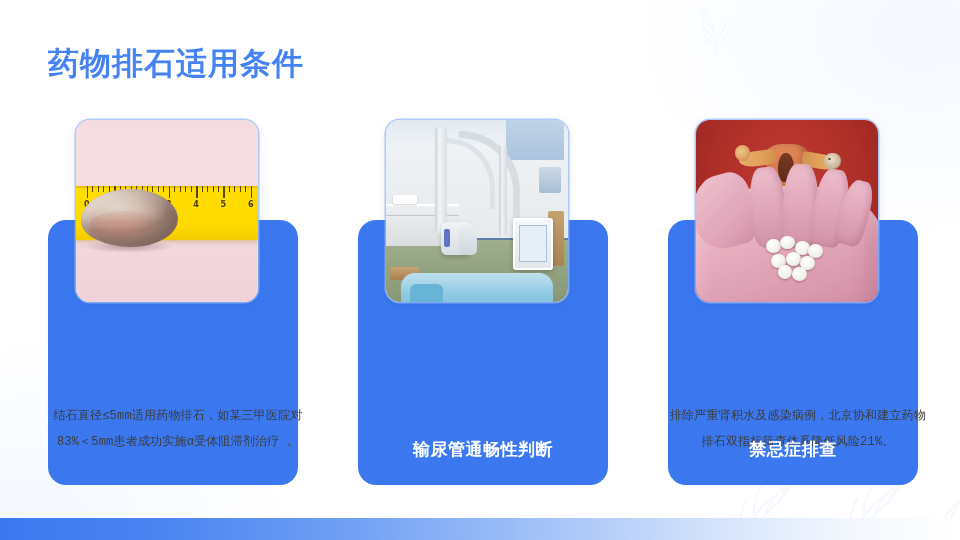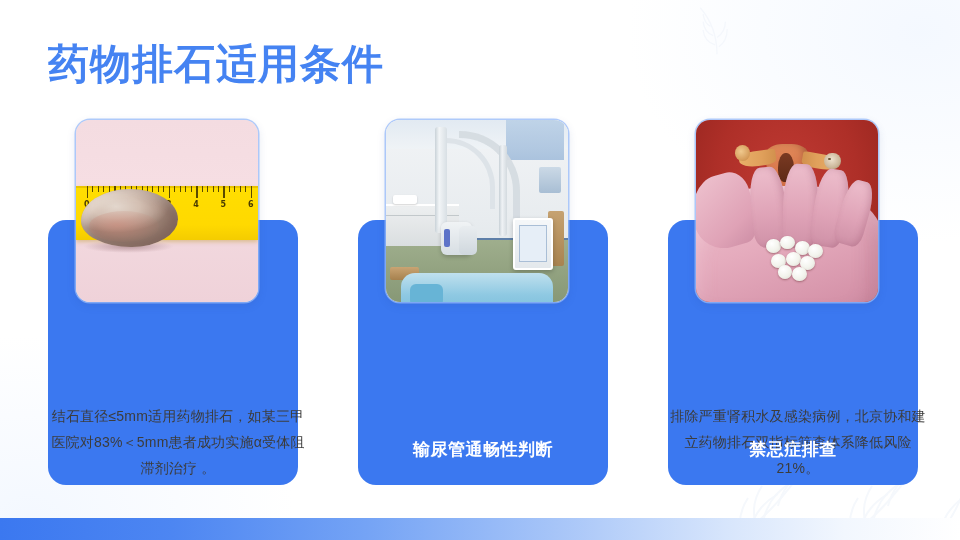--- a/index.html
+++ b/index.html
@@ -62,21 +62,21 @@
         #D8E6FC 76%,
         #F2F7FE 88%,
         #FFFFFF 100%);
   }
 
   
   .page-title {
     position: absolute;
     left: 48px;
     top: 42px;
-    font-size: 41px;
+    font-size: 31px;
     line-height: 44px;
     font-weight: 700;
     color: #4583F2;
     letter-spacing: 1px;
     white-space: nowrap;
   }
 
   
   .cards {
     position: absolute;
@@ -240,24 +240,25 @@
     border-radius:50%;
     box-shadow: 0 1px 2px rgba(90,40,40,.45);
   }
 
   
   .desc {
     position: absolute;
     top: 403px;
     width: 262px;
     text-align: center;
-    font-size: 14px;
+    font-size: 12px;
     line-height: 26px;
     color: #3C3C3C;
     letter-spacing: 0.2px;
+    font-family: Liberation Mono, monospace;
   }
   .desc-1 { left: 47px; }
   .desc-2 { left: 357px; }
   .desc-3 { left: 667px; }
 </style>
 </head>
 <body>
 
 <div class="slide">
 

